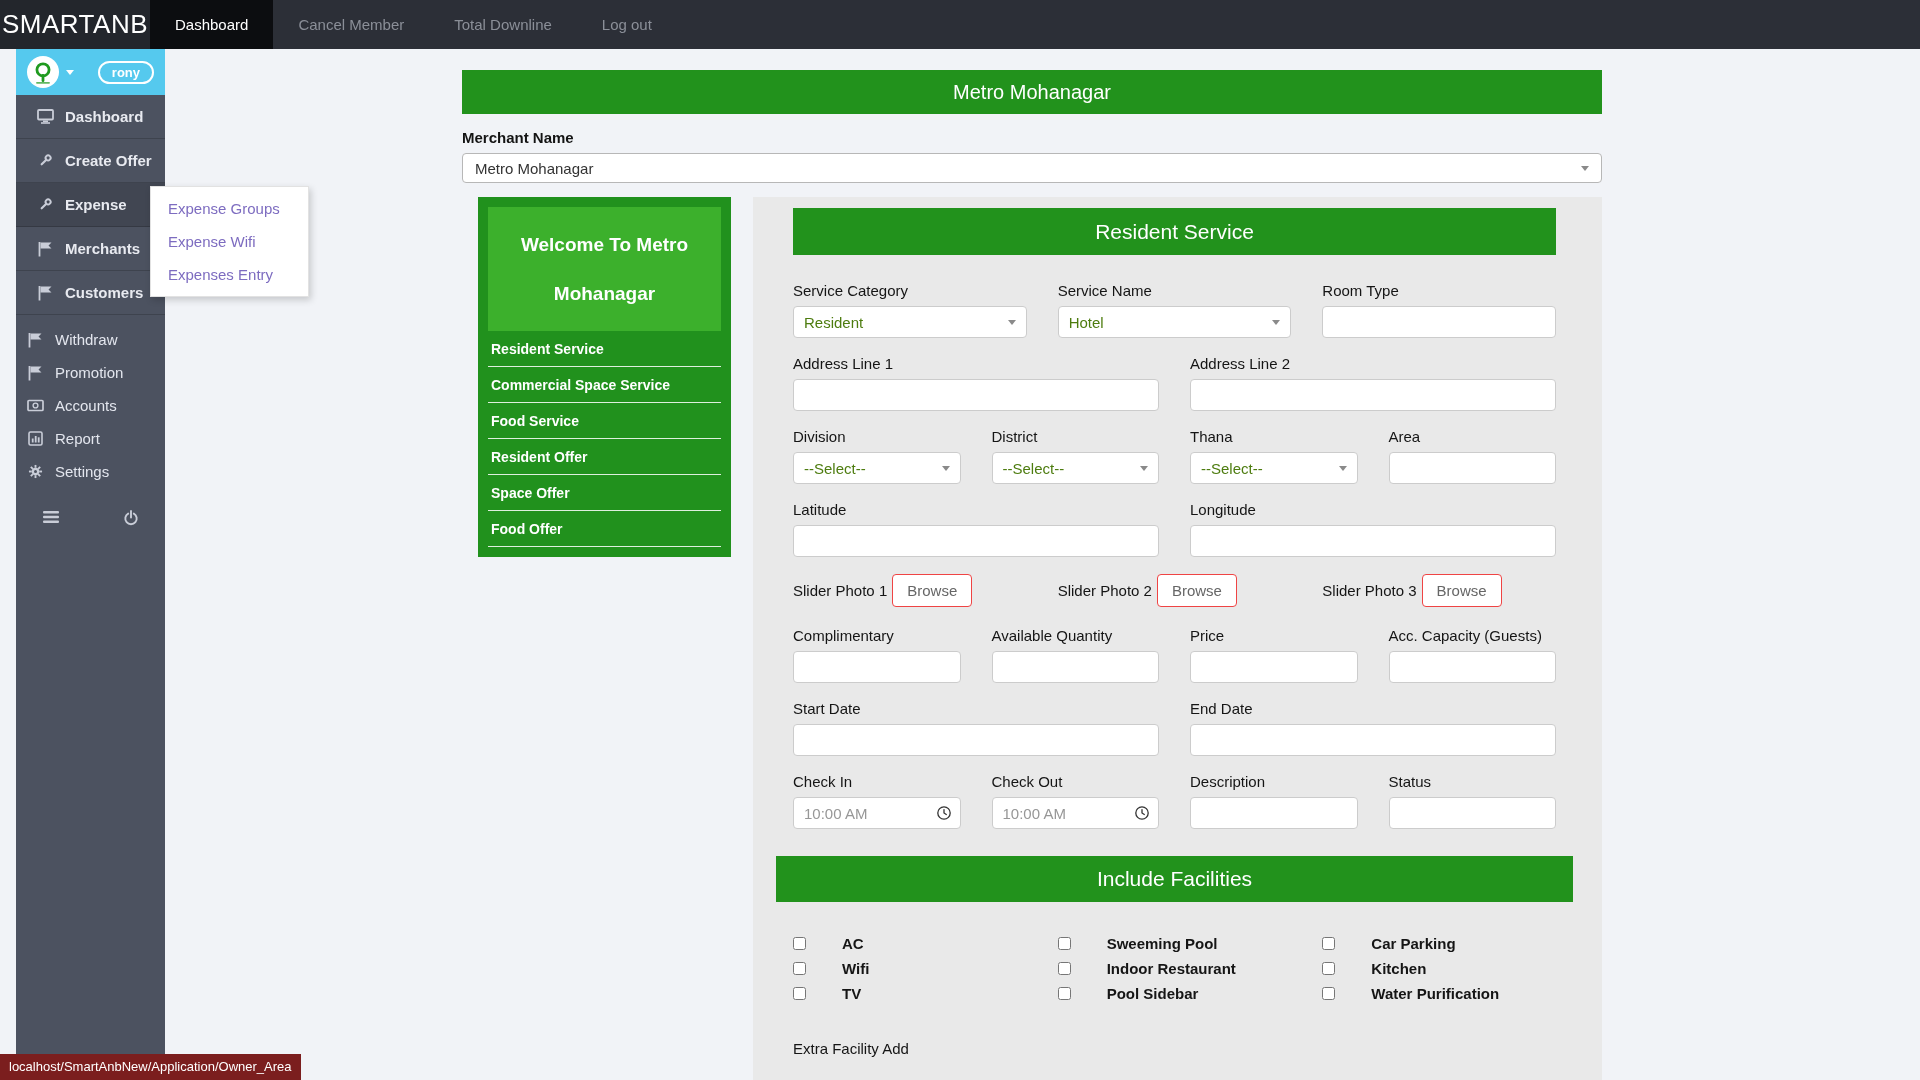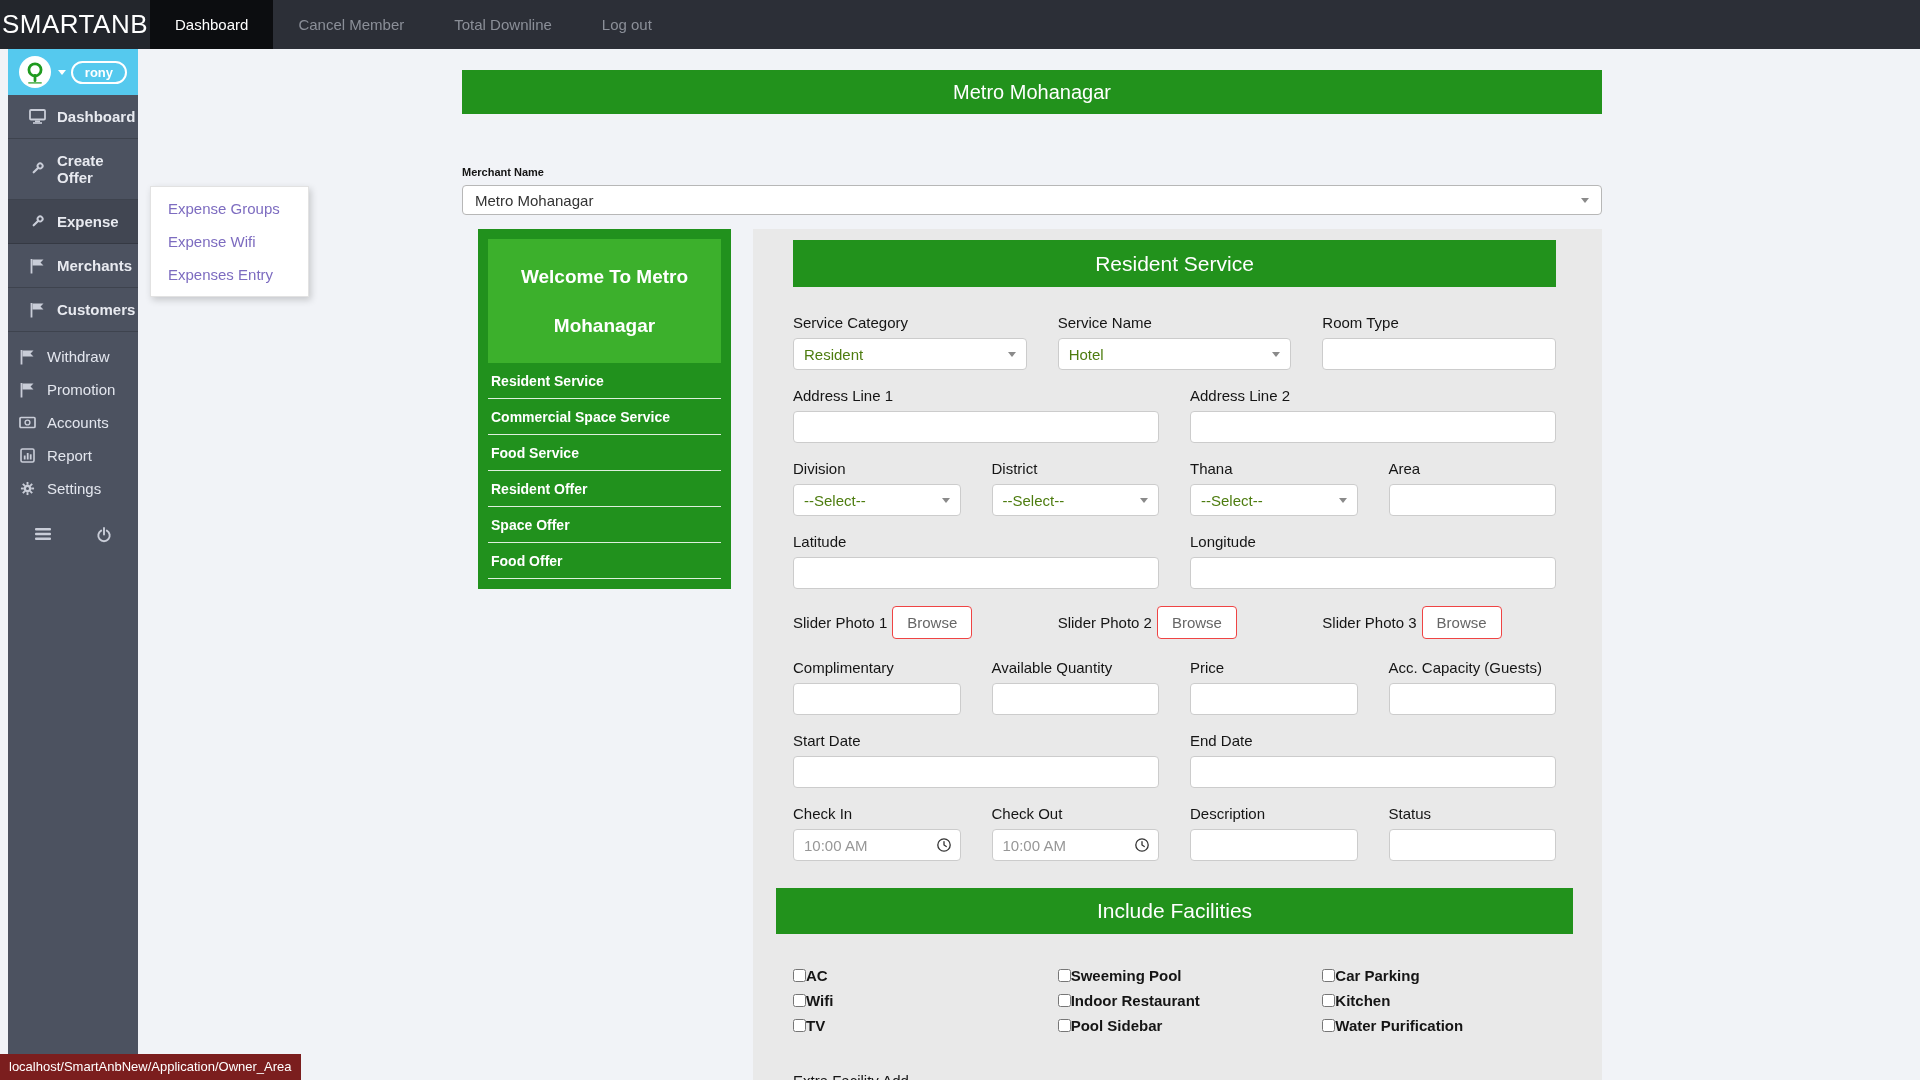--- a/index.html
+++ b/index.html
@@ -11,21 +11,21 @@
 
   
   .topbar { position:absolute; top:0; left:0; width:1920px; height:49px; background:#2c2f37; display:flex; z-index:20; }
   .brand { width:150px; height:49px; background:#23262c; color:#fff; font-size:26px; font-weight:400;
            letter-spacing:.5px; display:flex; align-items:center; justify-content:center; }
   .nav-items { display:flex; }
   .nav-item { padding:0 25px; line-height:49px; font-size:15px; color:#8b8f98; cursor:pointer; }
   .nav-item.active { background:#0c0d10; color:#ffffff; }
 
   
-  .left-col { position:absolute; top:49px; left:8px; width:130px; bottom:0; display:flex; flex-direction:column; z-index:15; }
+  .left-col { position:absolute; top:49px; left:16px; width:149px; bottom:0; display:flex; flex-direction:column; z-index:15; }
   .user-area { height:46px; background:#55c9ee; display:flex; align-items:center; padding:0 11px; flex:none; }
   .logo-wrap { width:32px; height:32px; border-radius:50%; background:#fff; display:flex; align-items:center; justify-content:center; }
   .caret-white { width:0; height:0; border-left:4px solid transparent; border-right:4px solid transparent;
                  border-top:5px solid #fff; margin-left:7px; }
   .user-pill { margin-left:auto; border:2px solid #fff; border-radius:13px; color:#fff; font-weight:700;
                font-size:13px; padding:2px 12px; background:transparent; }
   .sidebar { flex:1; background:#4c5260; color:#e8eaf0; padding-top:0; }
   .side-item { display:flex; align-items:center; gap:11px; font-size:15px; cursor:pointer; }
   .side-item .sicon { display:flex; width:18px; justify-content:center; flex:none; }
   .side-item.primary { padding:13px 8px 13px 20px; font-weight:700; border-bottom:1px solid rgba(0,0,0,.18); }
@@ -37,21 +37,21 @@
 
   
   .flyout { position:absolute; left:150px; top:186px; width:159px; background:#fff; border:1px solid #e2e2e2;
             box-shadow:2px 3px 7px rgba(0,0,0,.18); padding:5px 0; z-index:30; }
   .flyout-item { padding:8px 17px; color:#7d6cc0; font-size:15px; cursor:pointer; }
 
   
   .main { position:absolute; left:150px; top:49px; right:0; bottom:0; }
   .container { position:absolute; left:312px; top:21px; width:1140px; }
   .page-title { height:44px; background:#22921c; color:#fff; font-size:20px; display:flex; align-items:center; justify-content:center; }
-  .merchant-label { margin-top:52px; font-weight:700; font-size:11px; color:#141414; }
+  .merchant-label { margin-top:15px; font-weight:700; font-size:15px; color:#141414; }
   .merchant-select { margin-top:7px; height:30px; background:#fff; border:1px solid #b7b7b7; border-radius:4px;
                      display:flex; align-items:center; padding:0 12px; font-size:15px; color:#333; cursor:pointer; }
   .caret-gray { width:0; height:0; border-left:4px solid transparent; border-right:4px solid transparent;
                 border-top:5px solid #8a8a8a; margin-left:auto; }
 
   .content-row { display:flex; margin-top:14px; align-items:flex-start; }
 
   
   .welcome-panel { width:253px; margin-left:16px; background:#21911d; padding:10px 10px 10px 10px; flex:none; }
   .welcome-header { background:#3cb02c; color:#fff; text-align:center; font-weight:700; font-size:19px;
@@ -76,21 +76,21 @@
   .browse-btn { background:#fff; border:1px solid #ef4444; border-radius:4px; padding:7px 14px; font-size:15px;
                 color:#666; font-family:"Liberation Sans", sans-serif; cursor:pointer; }
   .time-wrap { position:relative;border-radius:15px; }
   .time-wrap .tinput { color:#979797; padding-right:30px; }
   .time-wrap svg { position:absolute; right:9px; top:8px; }
 
   .facilities-bar { height:46px; background:#22921c; color:#fff; font-size:21px; display:flex; align-items:center;
                     justify-content:center; margin:27px -17px 0 -17px; }
   .fac-grid { display:flex; gap:31px; margin-top:33px; }
   .fac-col { flex:1; }
-  .fac-item { display:flex; align-items:center; margin-bottom:8px; font-weight:700; font-size:15px; color:#151515; }
+  .fac-item { display:flex; align-items:center; margin-bottom:8px; font-weight:700; font-size:15px; color:#151515;gap:36px; }
   .fac-item input { margin:0; width:13px; height:13px; flex:none; cursor:pointer; }
 
   .extra-label { margin-top:30px; }
 
   .status-bar { position:fixed; left:0; bottom:0; background:#7b1e1e; color:#fff; font-size:13px;
                 padding:5px 9px 6px 9px; z-index:40; }
 </style>
 </head>
 <body>
 

